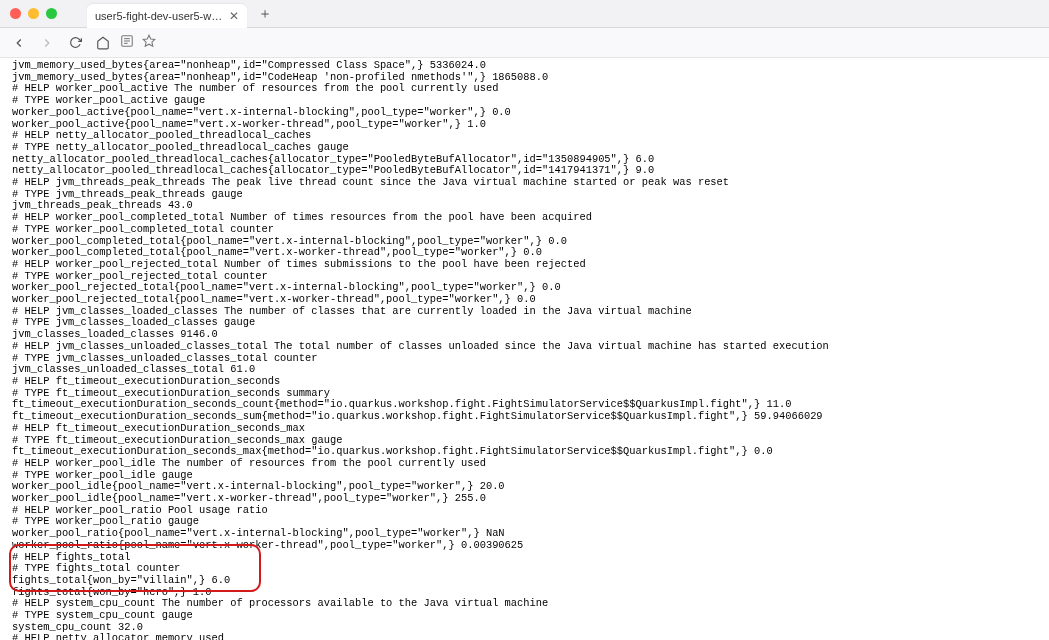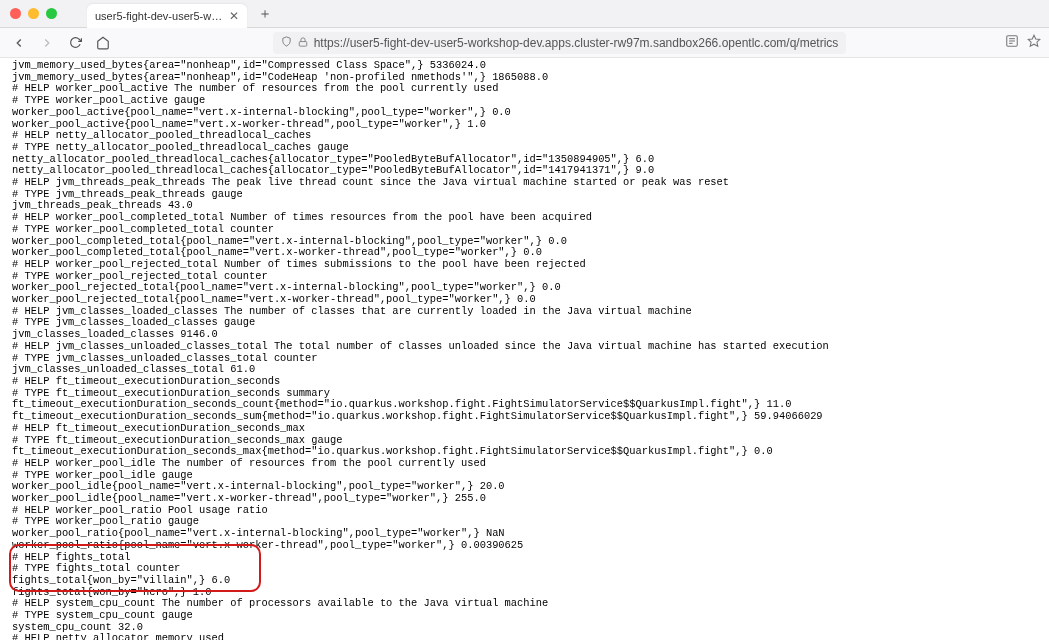--- a/index.html
+++ b/index.html
@@ -166,36 +166,20 @@
   <div class="nav-btn">
     <svg width="13" height="13" viewBox="0 0 24 24" fill="none" stroke="#555" stroke-width="2.2">
         <path d="M23 4v6h-6"></path>
         <path d="M20.49 15a9 9 0 1 1-2.12-9.36L23 10"></path>
       </svg>
   </div>
   <div class="nav-btn">
     <svg width="14" height="14" viewBox="0 0 24 24" fill="none" stroke="#555" stroke-width="2">
         <path d="M3 9l9-7 9 7v11a2 2 0 0 1-2 2H5a2 2 0 0 1-2-2z"></path>
       </svg>
-  </div>
-  <div class="url-bar-wrap">
-    <div class="url-bar">
-      <span class="shield">
-        <svg width="11" height="11" viewBox="0 0 24 24" fill="none" stroke="#777" stroke-width="2">
-            <path d="M12 22s8-4 8-10V5l-8-3-8 3v7c0 6 8 10 8 10z"></path>
-          </svg>
-      </span>
-      <span class="lock">
-        <svg width="10" height="10" viewBox="0 0 24 24" fill="none" stroke="#777" stroke-width="2">
-            <rect x="3" y="11" width="18" height="11" rx="2"></rect>
-            <path d="M7 11V7a5 5 0 0 1 10 0v4"></path>
-          </svg>
-      </span>
-      <span class="url-text">https://user5-fight-dev-user5-workshop-dev.apps.cluster-rw97m.sandbox266.opentlc.com/q/metrics</span>
-    </div>
   </div>
   <div class="right-icons">
     <span>
       <svg width="14" height="14" viewBox="0 0 24 24" fill="none" stroke="#777" stroke-width="1.8">
           <rect x="3" y="3" width="18" height="18" rx="2"></rect>
           <line x1="7" y1="8" x2="17" y2="8"></line>
           <line x1="7" y1="12" x2="17" y2="12"></line>
           <line x1="7" y1="16" x2="13" y2="16"></line>
         </svg>
     </span>

